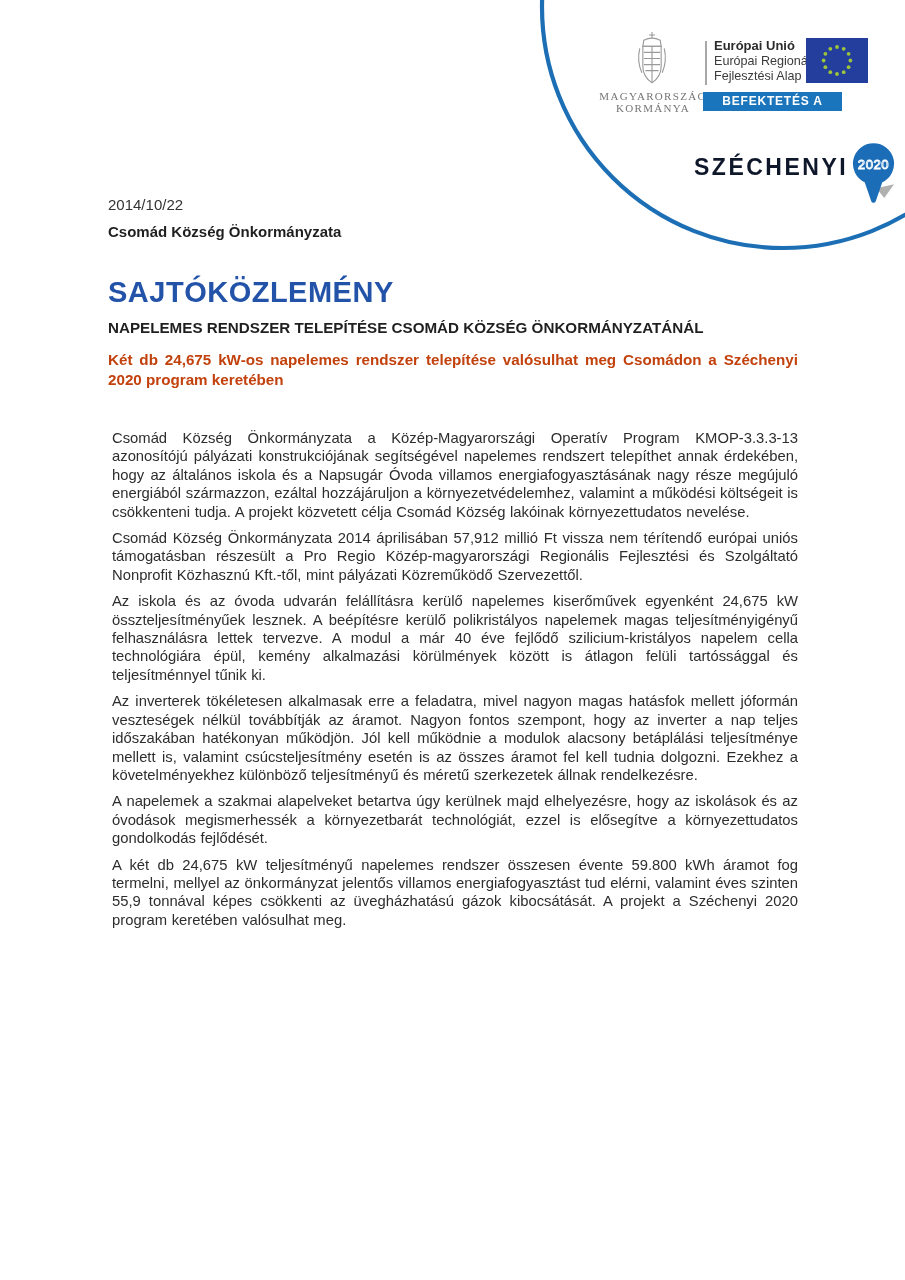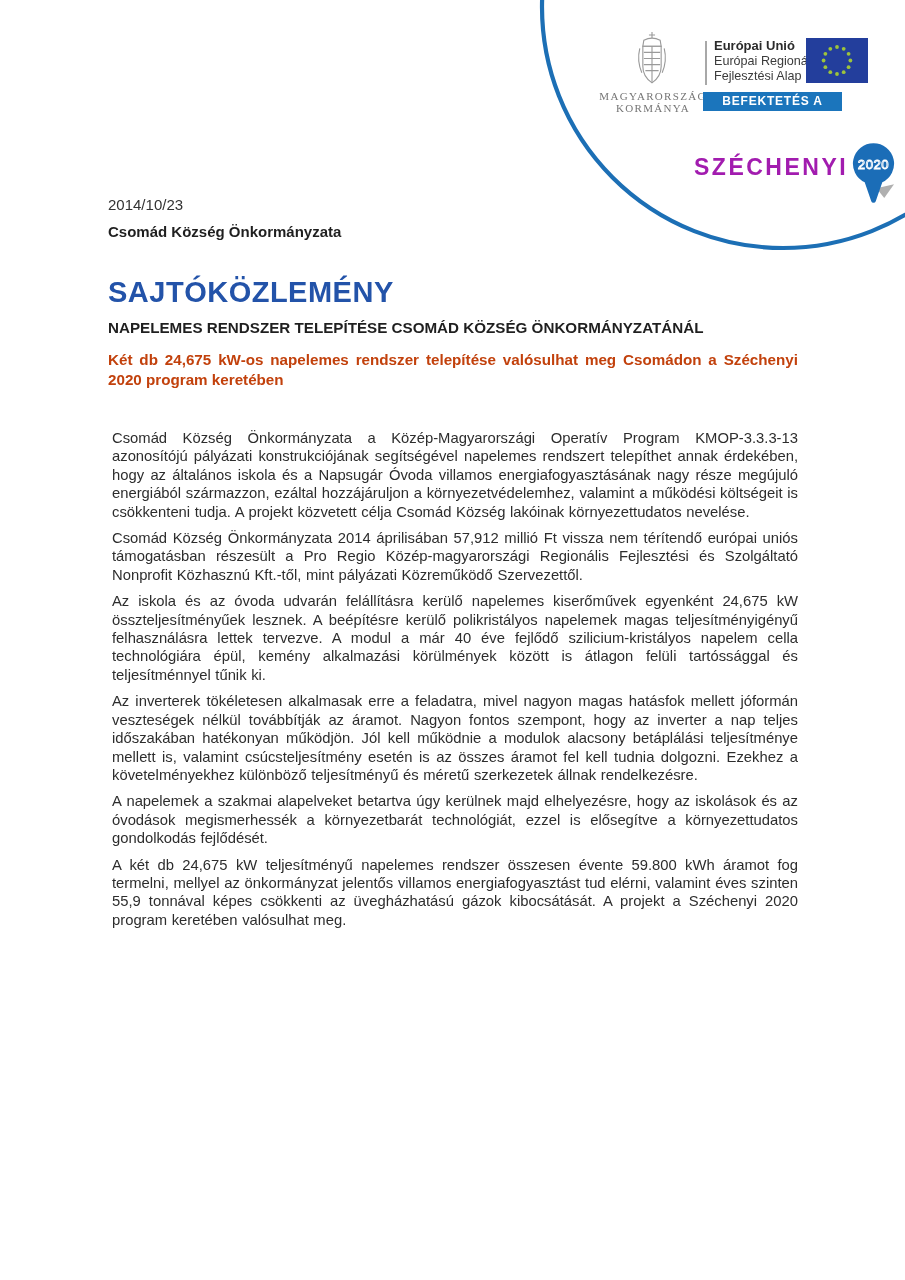--- a/index.html
+++ b/index.html
@@ -29,21 +29,21 @@
   .eu-flag{position:absolute;left:806px;top:38px;width:62px;height:45px;background:var(--eu-flag-blue,#233e9c);}
   .eu-flag svg{display:block;width:62px;height:45px;}
   .banner{
     position:absolute;left:703px;top:92px;width:139px;height:19px;
     background:var(--banner-blue,#1b75bc);
     color:#ffffff;font-weight:bold;font-size:12px;letter-spacing:0.8px;
     line-height:19px;text-align:center;
   }
   .szechenyi{position:absolute;left:694px;top:142px;display:flex;align-items:flex-start;gap:4px;}
   .sz-text{
-    font-weight:bold;font-size:23px;letter-spacing:2.5px;color:#a21caf;
+    font-weight:bold;font-size:23px;letter-spacing:2.5px;color:#0f172a;
     margin-top:12px;white-space:nowrap;
   }
   .sz-pin{width:43px;height:63px;}
 
   
   .doc{position:absolute;left:108px;width:690px;}
   .date{top:196px;font-size:15px;color:#333;}
   .org{top:223px;font-size:15px;font-weight:bold;color:#1f1f1f;}
   .title{top:276px;font-size:29px;font-weight:bold;letter-spacing:0.5px;color:var(--title-blue,#2353a9);}
   .subtitle{top:319px;font-size:15.2px;font-weight:bold;color:#1f1f1f;}
@@ -116,21 +116,21 @@
 
   <div class="szechenyi">
     <span class="sz-text">SZÉCHENYI</span>
     <svg class="sz-pin" viewBox="0 0 44 64" xmlns="http://www.w3.org/2000/svg" aria-hidden="true">
       <polygon points="25,47 43,43 33,57" fill="var(--flag-shadow-gray,#b0b0b0)"></polygon>
       <path d="M22 1a21 21 0 0 0-9 40l6.7 19.3a2.4 2.4 0 0 0 4.6 0L31 41a21 21 0 0 0-9-40z" fill="var(--pin-blue,#1b6db7)"></path>
       <text x="22" y="27.5" text-anchor="middle" font-family="Liberation Sans, sans-serif" font-size="13.5" letter-spacing="0.5" fill="none" stroke="#ffffff" stroke-width="0.9">2020</text>
     </svg>
   </div>
 
-  <div class="doc date">2014/10/23</div>
+  <div class="doc date">2014/10/22</div>
   <div class="doc title">SAJTÓKÖZLEMÉNY</div>
   <div class="doc org">Csomád Község Önkormányzata</div>
   <div class="doc subtitle">NAPELEMES RENDSZER TELEPÍTÉSE CSOMÁD KÖZSÉG ÖNKORMÁNYZATÁNÁL</div>
   <div class="doc lead">Két db 24,675 kW-os napelemes rendszer telepítése valósulhat meg Csomádon a Széchenyi 2020 program keretében</div>
 
   <div class="doc body-text">
     <p>Csomád Község Önkormányzata a Közép-Magyarországi Operatív Program KMOP-3.3.3-13 azonosítójú pályázati konstrukciójának segítségével napelemes rendszert telepíthet annak érdekében, hogy az általános iskola és a Napsugár Óvoda villamos energiafogyasztásának nagy része megújuló energiából származzon, ezáltal hozzájáruljon a környezetvédelemhez, valamint a működési költségeit is csökkenteni tudja. A projekt közvetett célja Csomád Község lakóinak környezettudatos nevelése.</p>
     <p>Csomád Község Önkormányzata 2014 áprilisában 57,912 millió Ft vissza nem térítendő európai uniós támogatásban részesült a Pro Regio Közép-magyarországi Regionális Fejlesztési és Szolgáltató Nonprofit Közhasznú Kft.-től, mint pályázati Közreműködő Szervezettől.</p>
     <p>Az iskola és az óvoda udvarán felállításra kerülő napelemes kiserőművek egyenként 24,675 kW összteljesítményűek lesznek. A beépítésre kerülő polikristályos napelemek magas teljesítményigényű felhasználásra lettek tervezve. A modul a már 40 éve fejlődő szilicium-kristályos napelem cella technológiára épül, kemény alkalmazási körülmények között is átlagon felüli tartóssággal és teljesítménnyel tűnik ki.</p>
     <p>Az inverterek tökéletesen alkalmasak erre a feladatra, mivel nagyon magas hatásfok mellett jóformán veszteségek nélkül továbbítják az áramot. Nagyon fontos szempont, hogy az inverter a nap teljes időszakában hatékonyan működjön. Jól kell működnie a modulok alacsony betáplálási teljesítménye mellett is, valamint csúcsteljesítmény esetén is az összes áramot fel kell tudnia dolgozni. Ezekhez a követelményekhez különböző teljesítményű és méretű szerkezetek állnak rendelkezésre.</p>

